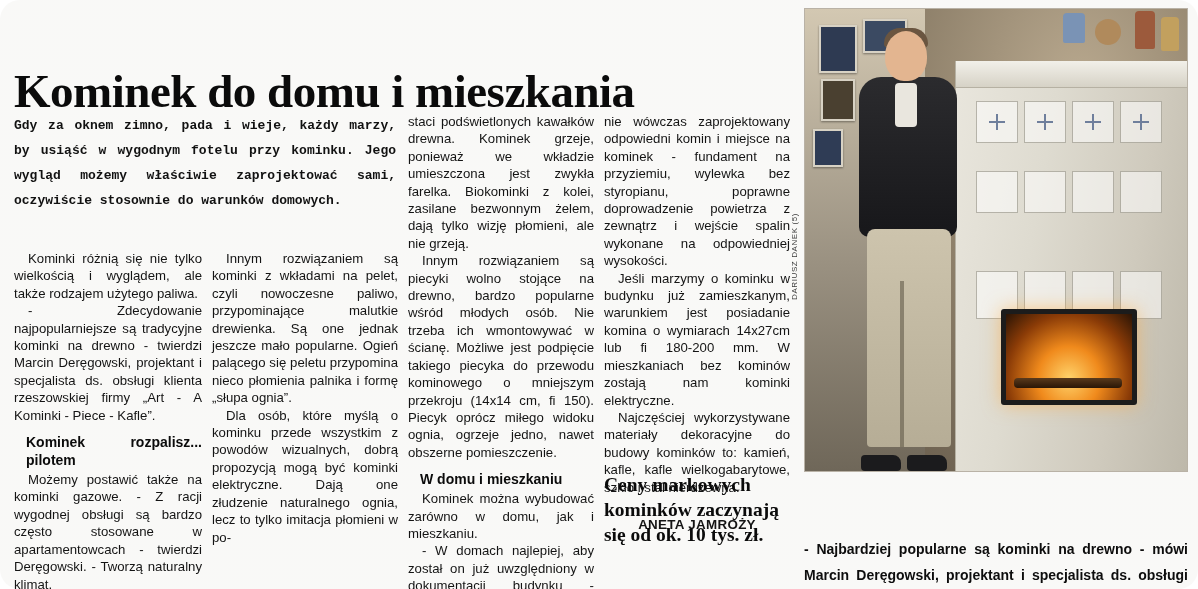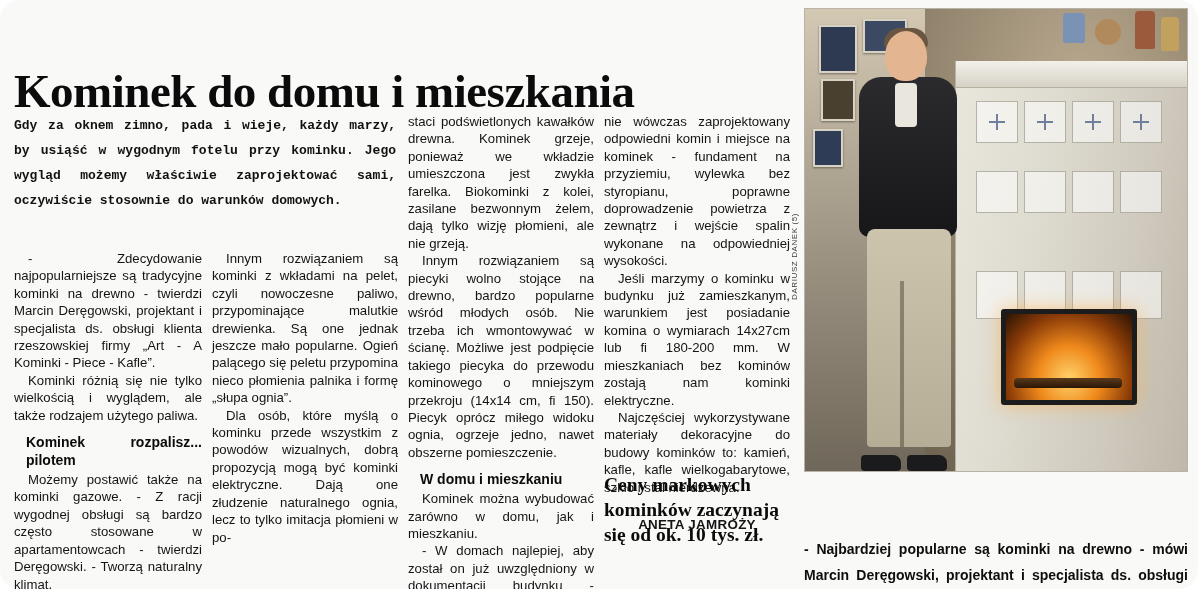--- a/index.html
+++ b/index.html
@@ -248,22 +248,22 @@
 
 <div class="page">
 
   <div class="rule-top"></div>
 
   <h1 class="headline">Kominek do domu i mieszkania</h1>
 
   <div class="lead">Gdy za oknem zimno, pada i wieje, każdy marzy, by usiąść w wygodnym fotelu przy kominku. Jego wygląd możemy właściwie zaprojektować sami, oczywiście stosownie do warunków domowych.</div>
 
   <div class="col" id="col1">
+      <p class="">Kominki różnią się nie tylko wielkością i wyglądem, ale także rodzajem użytego paliwa.</p>
       <p class="">- Zdecydowanie najpopularniejsze są tradycyjne kominki na drewno - twierdzi Marcin Deręgowski, projektant i specjalista ds. obsługi klienta rzeszowskiej firmy „Art - A Kominki - Piece - Kafle”.</p>
-      <p class="">Kominki różnią się nie tylko wielkością i wyglądem, ale także rodzajem użytego paliwa.</p>
       <h3>Kominek rozpalisz... pilotem</h3>
       <p class="">Możemy postawić także na kominki gazowe. - Z racji wygodnej obsługi są bardzo często stosowane w apartamentowcach - twierdzi Deręgowski. - Tworzą naturalny klimat,</p>
     </div>
   <div class="col" id="col2">
       <p class="">Innym rozwiązaniem są kominki z wkładami na pelet, czyli nowoczesne paliwo, przypominające malutkie drewienka. Są one jednak jeszcze mało popularne. Ogień palącego się peletu przypomina nieco płomienia palnika i formę „słupa ognia”.</p>
       <p class="">Dla osób, które myślą o kominku przede wszystkim z powodów wizualnych, dobrą propozycją mogą być kominki elektryczne. Dają one złudzenie naturalnego ognia, lecz to tylko imitacja płomieni w po-</p>
     </div>
   <div class="col" id="col3">
       <p class="noindent">staci podświetlonych kawałków drewna. Kominek grzeje, ponieważ we wkładzie umieszczona jest zwykła farelka. Biokominki z kolei, zasilane bezwonnym żelem, dają tylko wizję płomieni, ale nie grzeją.</p>
       <p class="">Innym rozwiązaniem są piecyki wolno stojące na drewno, bardzo popularne wśród młodych osób. Nie trzeba ich wmontowywać w ścianę. Możliwe jest podpięcie takiego piecyka do przewodu kominowego o mniejszym przekroju (14x14 cm, fi 150). Piecyk oprócz miłego widoku ognia, ogrzeje jedno, nawet obszerne pomieszczenie.</p>

